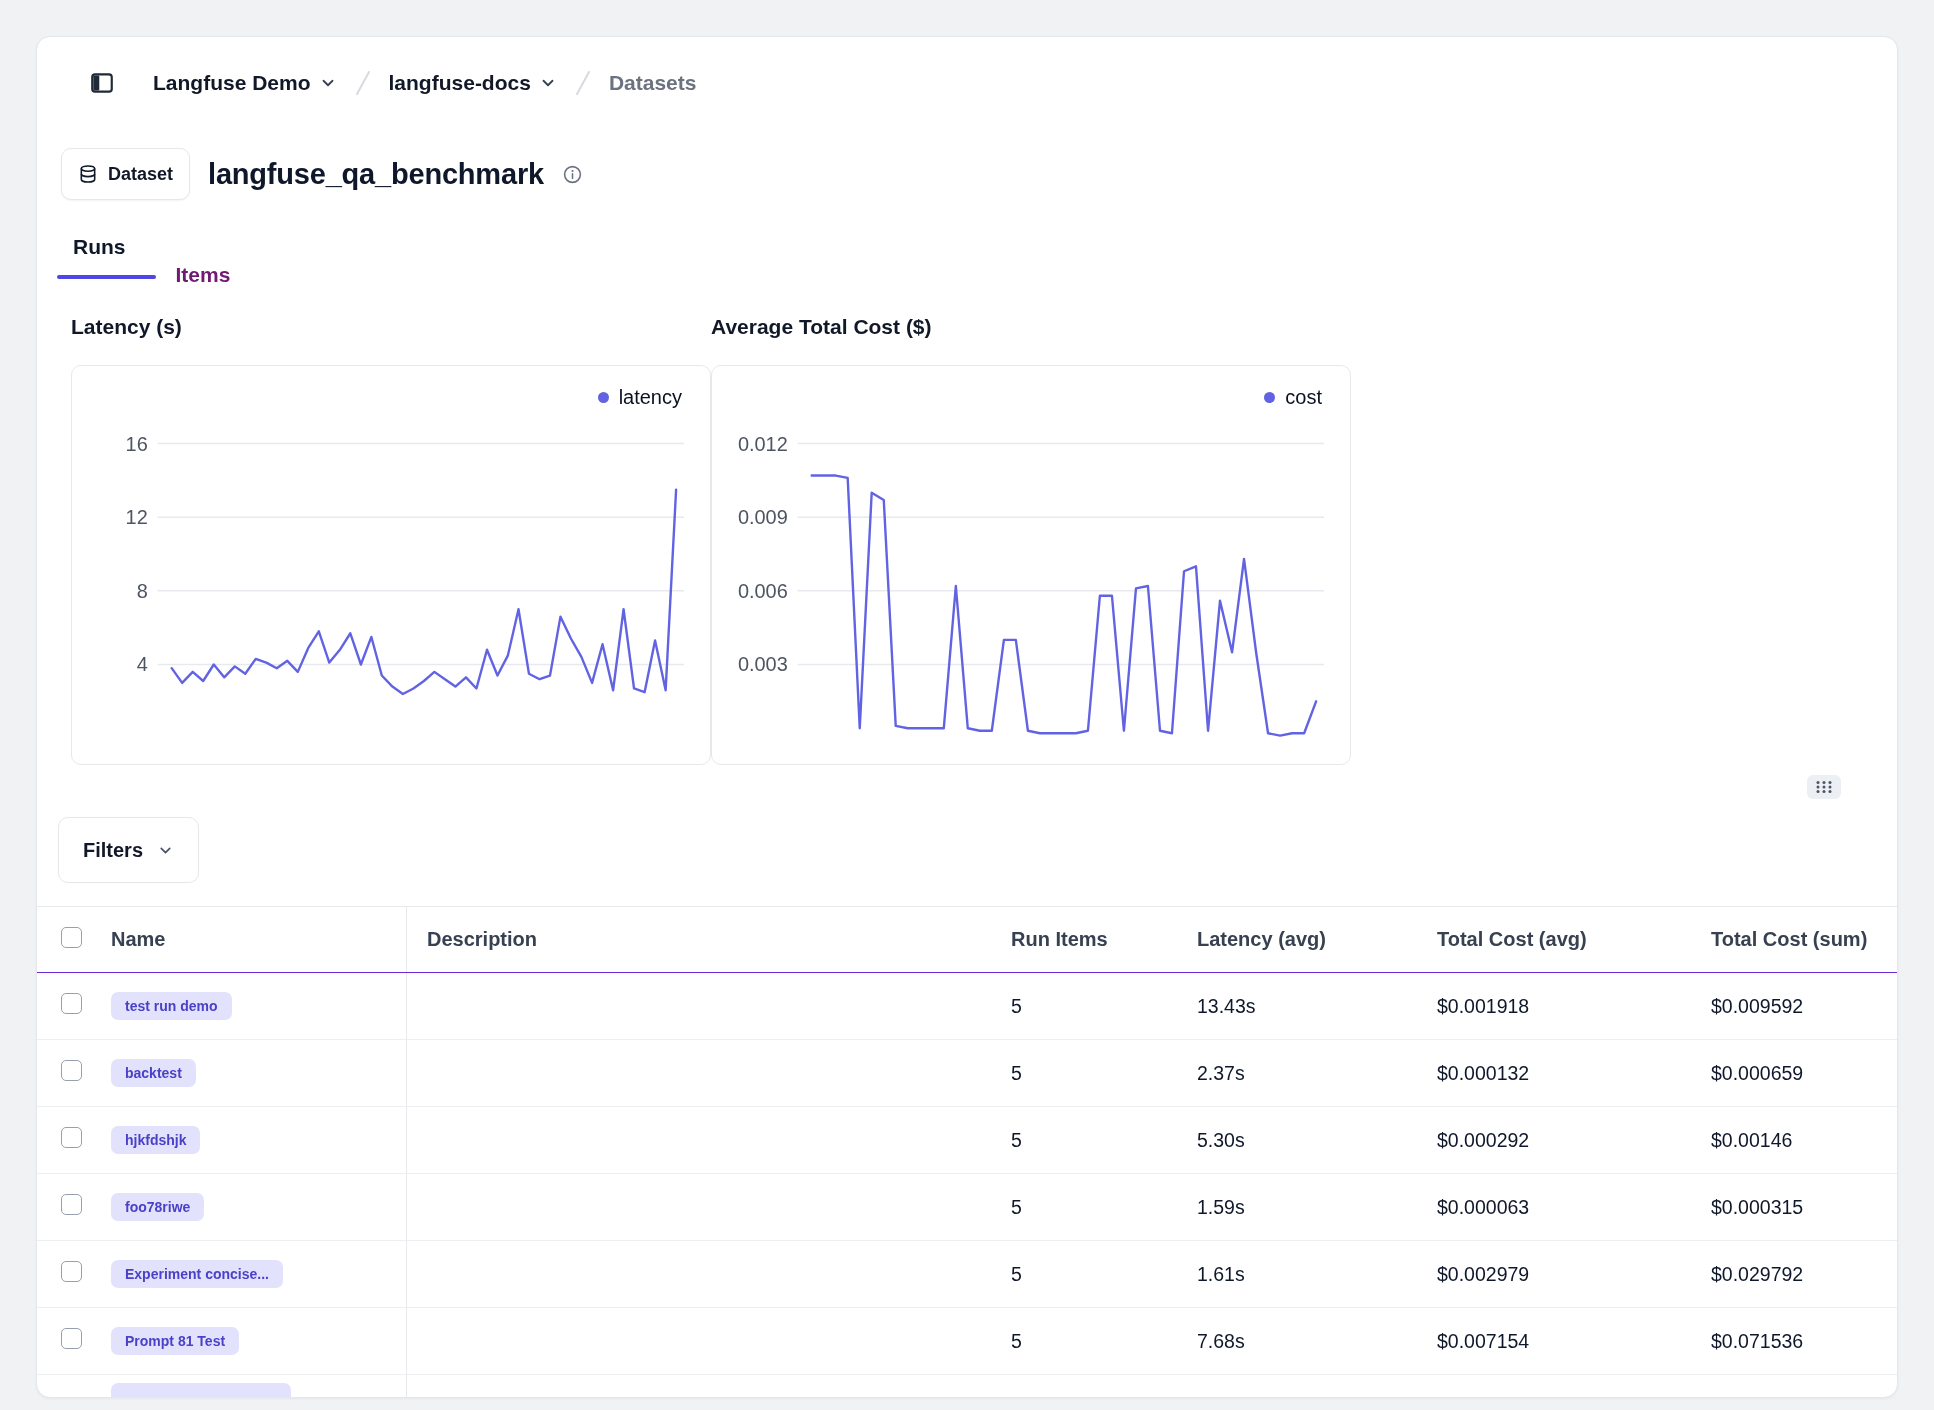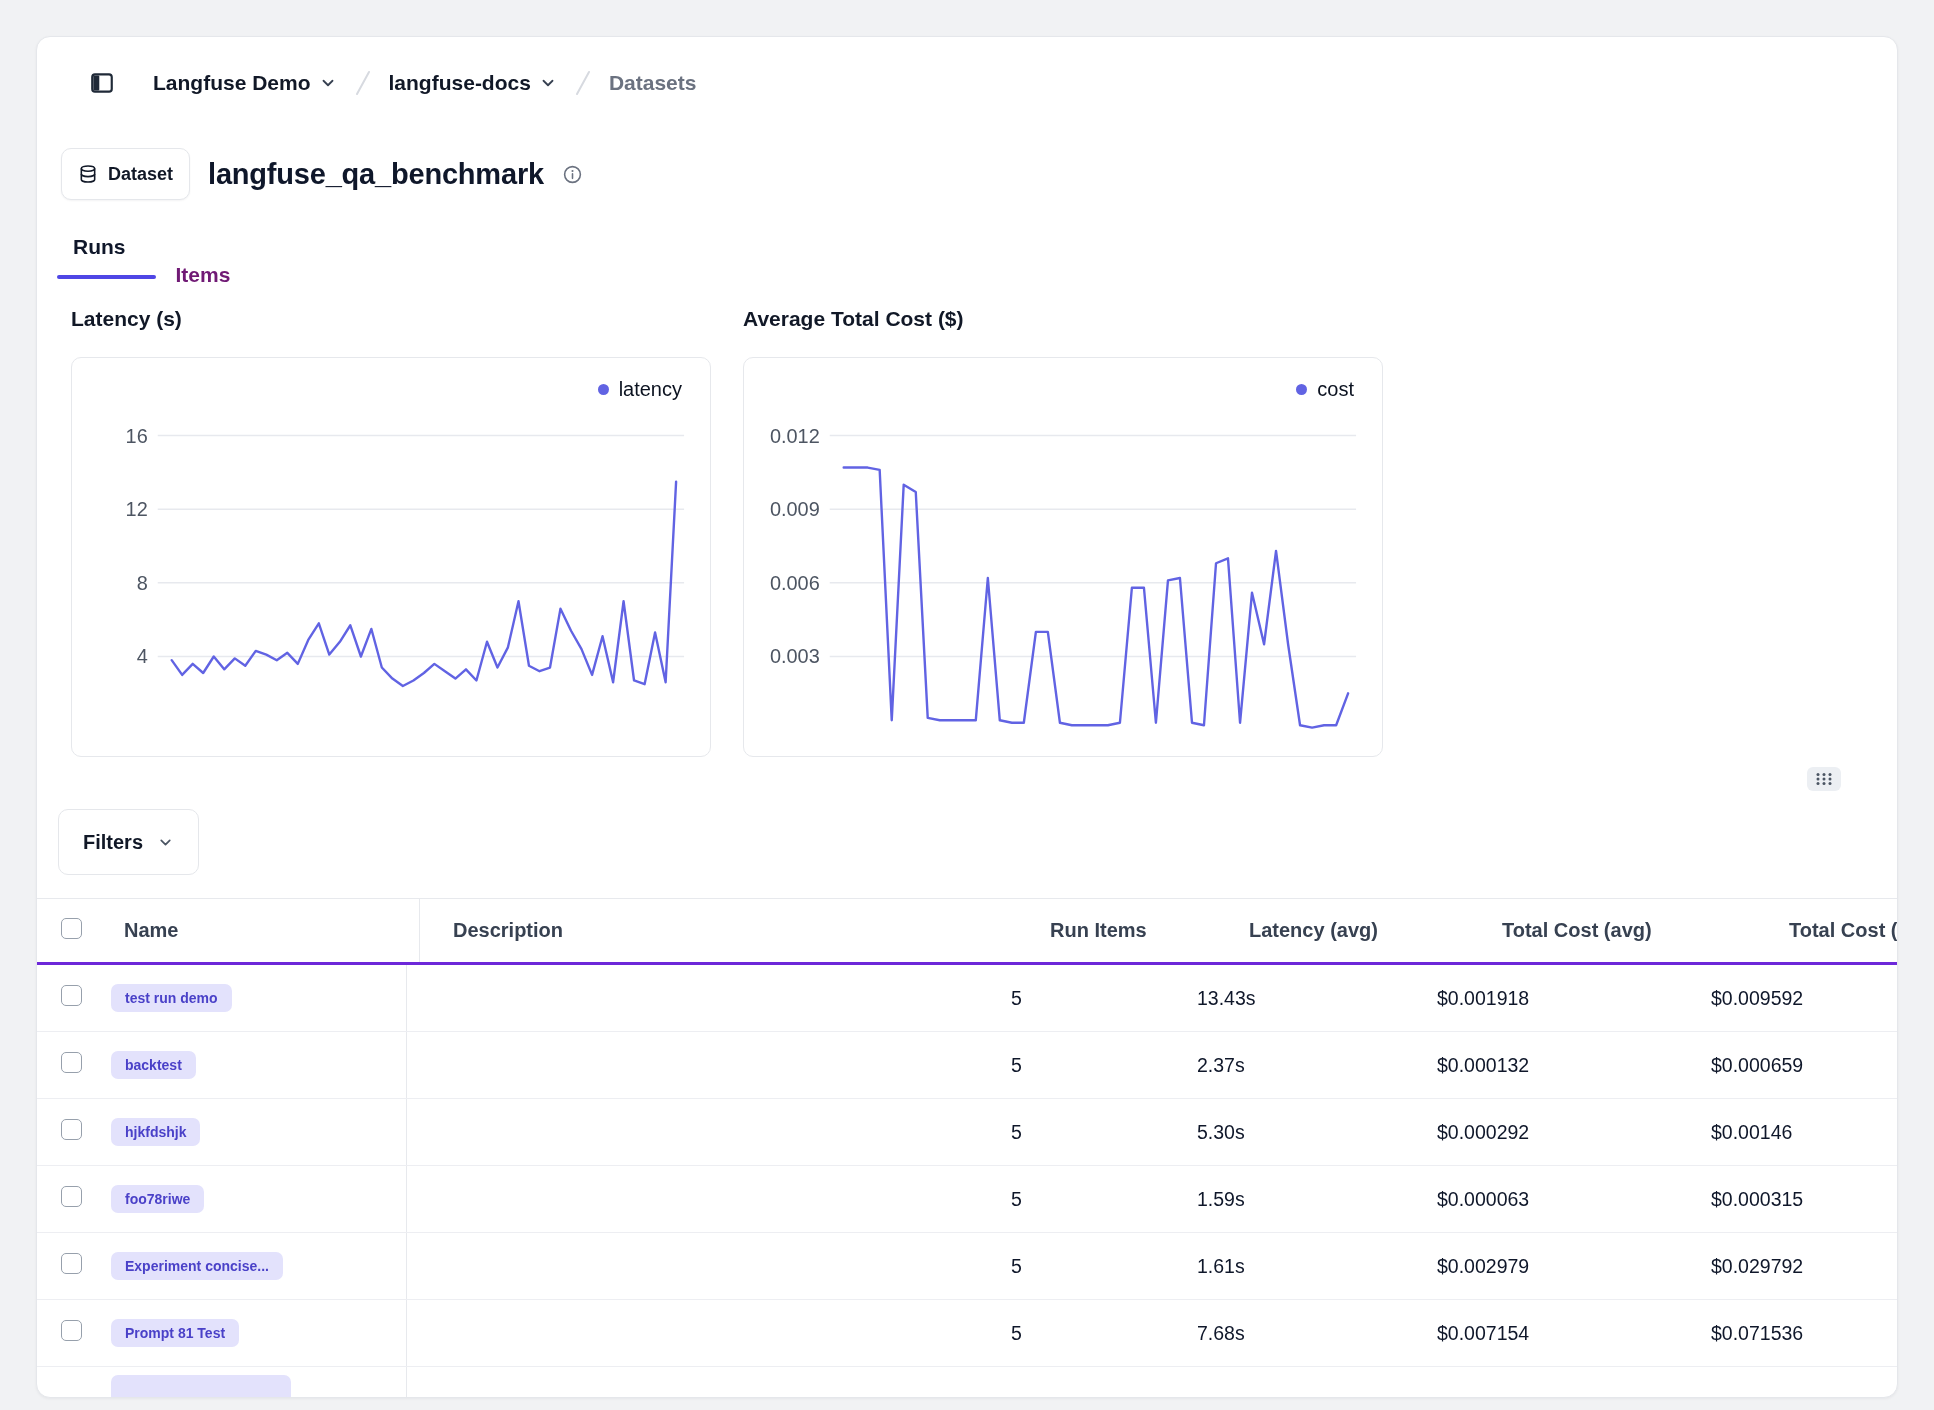--- a/index.html
+++ b/index.html
@@ -33,40 +33,40 @@
     font-size:18px; font-weight:600; color:#111827; }
   .ds-title { font-size:29px; font-weight:700; color:#0f172a; letter-spacing:-.2px; }
 
   
   .tabs { margin-top:34px; height:46px; display:flex; gap:46px; padding:0 34px; }
   .tab { font-size:21px; font-weight:600; color:#0f172a; position:relative; padding:4px 2px; cursor:pointer; }
   .tab.inactive { color:#701a75;margin-top:28px; }
   .tab.active::after { content:""; position:absolute; left:-14px; right:-28px; bottom:-2px; height:4px; background:#4f46e5; border-radius:2px; }
 
   
-  .charts { margin-top:30px; padding:0 34px; display:flex; gap:32px; }
+  .charts { margin-top:38px; padding:0 34px; display:flex; }
   .chart-block { width:640px; }
   .chart-title { font-size:21px; font-weight:600; color:#111827; height:24px; margin-bottom:26px; }
   .chart-card { position:relative; height:400px; border:1px solid #e6e8ec; border-radius:10px; background:#fff; }
   .chart-card svg { position:absolute; inset:0; }
   .legend { position:absolute; top:20px; right:28px; display:flex; align-items:center; gap:10px; font-size:20px; color:#0b1220; }
   .legend .dot { width:11px; height:11px; border-radius:50%; background:#6163e3; }
 
   
   .tools-row { margin-top:10px; height:24px; display:flex; justify-content:flex-end; padding:0 56px; }
   .grid-handle { display:flex; align-items:center; justify-content:center; width:34px; height:24px; background:#eceff3; border-radius:6px; cursor:pointer; }
   .filters-row { margin-top:18px; padding:0 21px; }
   .filters-btn { display:inline-flex; align-items:center; gap:14px; height:66px; padding:0 24px;
     background:#fff; border:1px solid #e5e7eb; border-radius:10px; font-size:20px; font-weight:600; color:#111827; cursor:pointer; }
 
   
   .table { margin-top:23px; border-top:1px solid #e7e9ed; }
   .t-row { display:grid; grid-template-columns:64px 306px 584px 186px 240px 274px minmax(0,1fr);
     align-items:center; height:67px; border-bottom:1px solid #edeef2; }
-  .t-row.t-head { height:66px; border-bottom:3px solid #6d28d9;gap:13px; }
+  .t-row.t-head { height:66px; border-bottom:1px solid #6d28d9; }
   .t-row.t-partial { height:46px; border-bottom:none; align-items:start; }
   .cell { padding-left:20px; font-size:19.5px; color:#0f172a; white-space:nowrap; overflow:hidden; }
   .t-head .cell { font-size:20px; font-weight:600; color:#374151; }
   .c-check { padding-left:24px; }
   .c-name { padding-left:10px; border-right:1px solid #e7e9ed; align-self:stretch; display:flex; align-items:center; }
   .t-partial .c-name { align-items:flex-start; padding-top:8px; }
   .checkbox { display:inline-block; width:21px; height:21px; border:1.5px solid #97a0ac; border-radius:5px; background:#fff; cursor:pointer; }
   .badge { display:inline-block; padding:6px 14px; border-radius:7px; background:#e3e2fc; color:#4a41c8;
     font-size:14px; font-weight:700; cursor:pointer; max-width:280px; overflow:hidden; text-overflow:ellipsis; }
   .badge.empty { width:180px; height:32px; }

